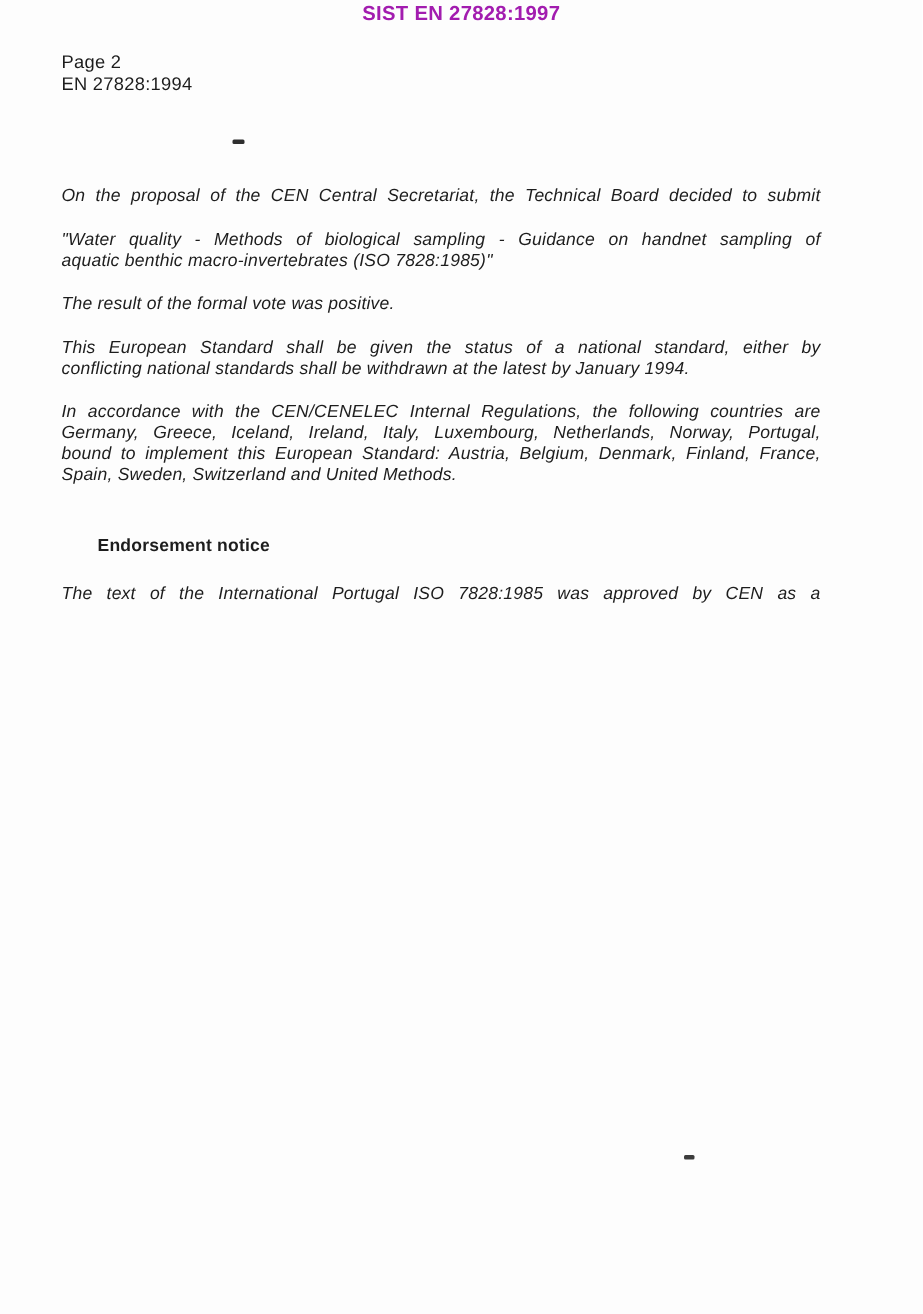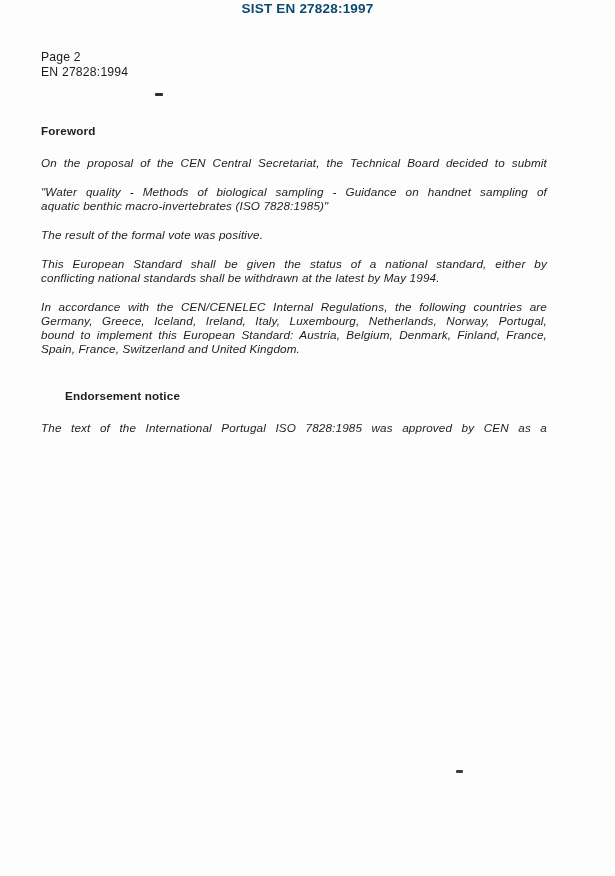--- a/index.html
+++ b/index.html
@@ -18,21 +18,21 @@
     left: 0;
     width: 100%;
     text-align: center;
     font-size: 13.5px;
     font-weight: 700;
     letter-spacing: 0.2px;
   }
   .page-info {
     position: absolute;
     left: 41px;
-    top: 50px;
+    top: 34px;
     font-size: 12.2px;
     line-height: 15px;
     letter-spacing: 0.2px;
   }
   .ink-mark {
     position: absolute;
     background: #2e2e2e;
     border-radius: 1px;
   }
   .ink-top    { left: 155px; top: 93px;  width: 8px; height: 3px; }
@@ -50,50 +50,49 @@
   .heading.extra-space { margin-top: 33px; padding-left: 24px; }
   .para { margin: 0 0 15px 0; font-style: italic; }
   .line { text-align: justify; text-align-last: justify; }
   .line.last { text-align-last: left; }
 </style>
 </head>
 <body>
 
 <div class="page" style="background: rgb(253, 253, 253); color: rgb(29, 29, 29);">
 
-  <div class="watermark" style="color: #0c4a6e;">SIST EN 27828:1997</div>
+  <div class="watermark" style="color: #a21caf;">SIST EN 27828:1997</div>
 
   <div class="page-info">
     <div>Page 2</div>
     <div>EN 27828:1994</div>
   </div>
 
   <div class="ink-mark ink-top"></div>
 
   <div class="content">
-      <div class="heading">Foreword</div>
       <div class="para">
         <div class="line">On the proposal of the CEN Central Secretariat, the Technical Board decided to submit</div>
       </div>
       <div class="para">
         <div class="line">"Water quality - Methods of biological sampling - Guidance on handnet sampling of</div>
         <div class="line last">aquatic benthic macro-invertebrates (ISO 7828:1985)"</div>
       </div>
       <div class="para">
         <div class="line last">The result of the formal vote was positive.</div>
       </div>
       <div class="para">
         <div class="line">This European Standard shall be given the status of a national standard, either by</div>
-        <div class="line last">conflicting national standards shall be withdrawn at the latest by May 1994.</div>
+        <div class="line last">conflicting national standards shall be withdrawn at the latest by January 1994.</div>
       </div>
       <div class="para">
         <div class="line">In accordance with the CEN/CENELEC Internal Regulations, the following countries are</div>
         <div class="line">Germany, Greece, Iceland, Ireland, Italy, Luxembourg, Netherlands, Norway, Portugal,</div>
         <div class="line">bound to implement this European Standard: Austria, Belgium, Denmark, Finland, France,</div>
-        <div class="line last">Spain, France, Switzerland and United Kingdom.</div>
+        <div class="line last">Spain, Sweden, Switzerland and United Methods.</div>
       </div>
       <div class="heading extra-space">Endorsement notice</div>
       <div class="para">
         <div class="line">The text of the International Portugal ISO 7828:1985 was approved by CEN as a</div>
       </div>
     </div>
 
   <div class="ink-mark ink-bottom"></div>
 
 </div>

